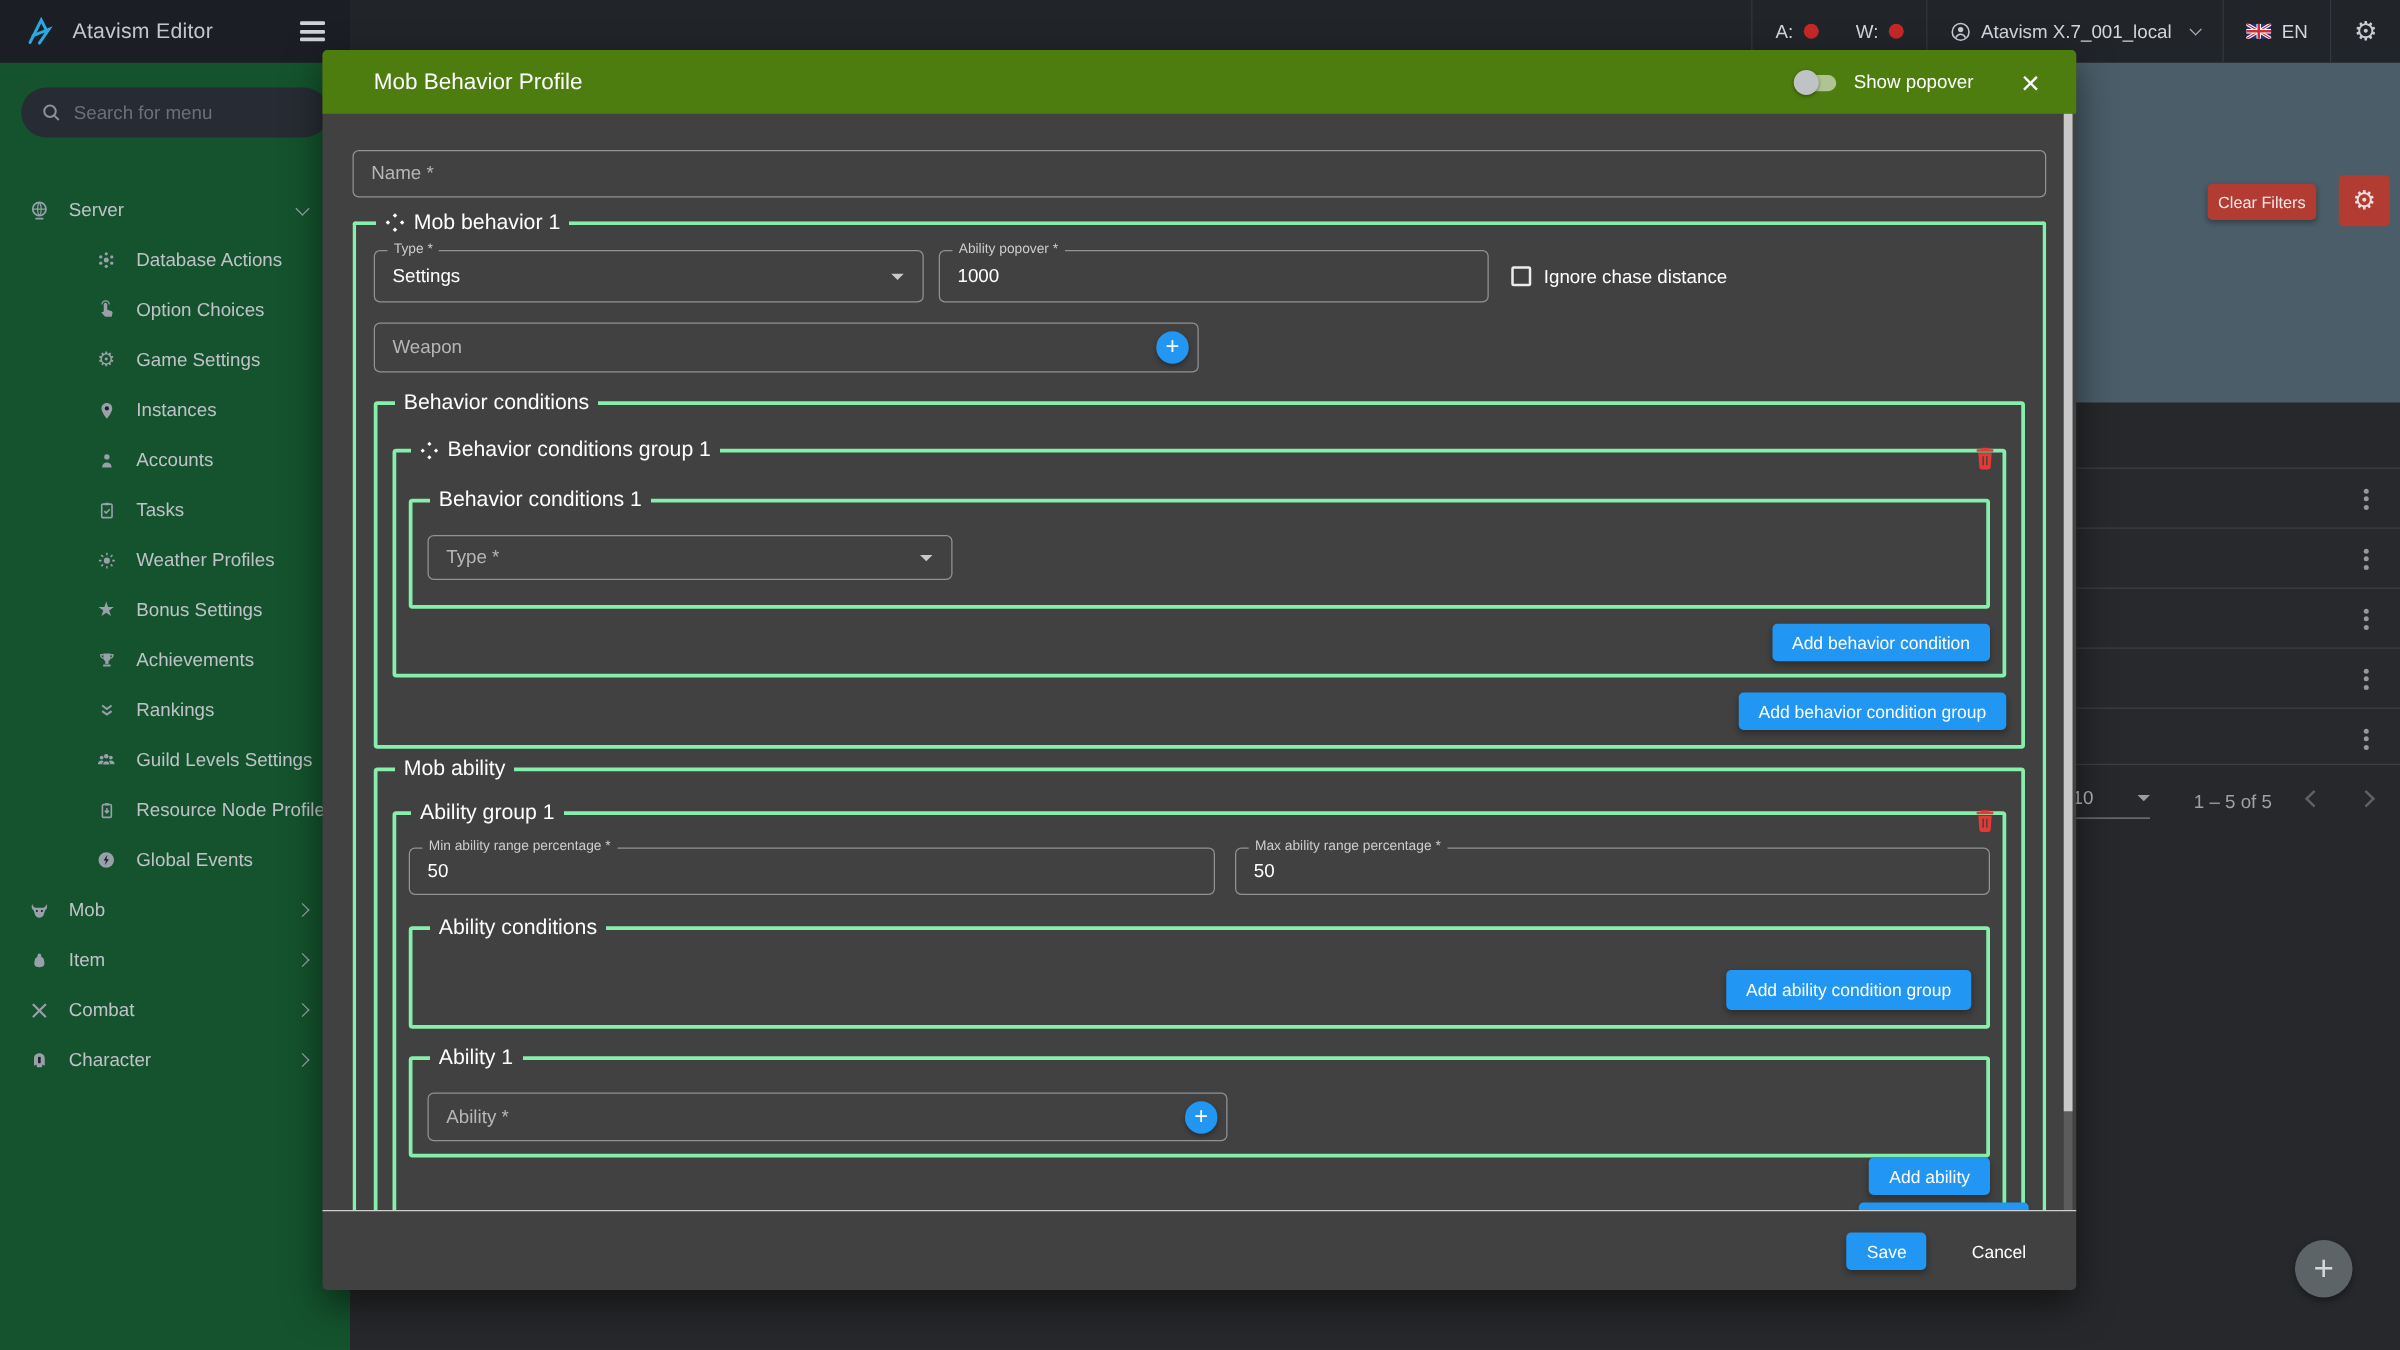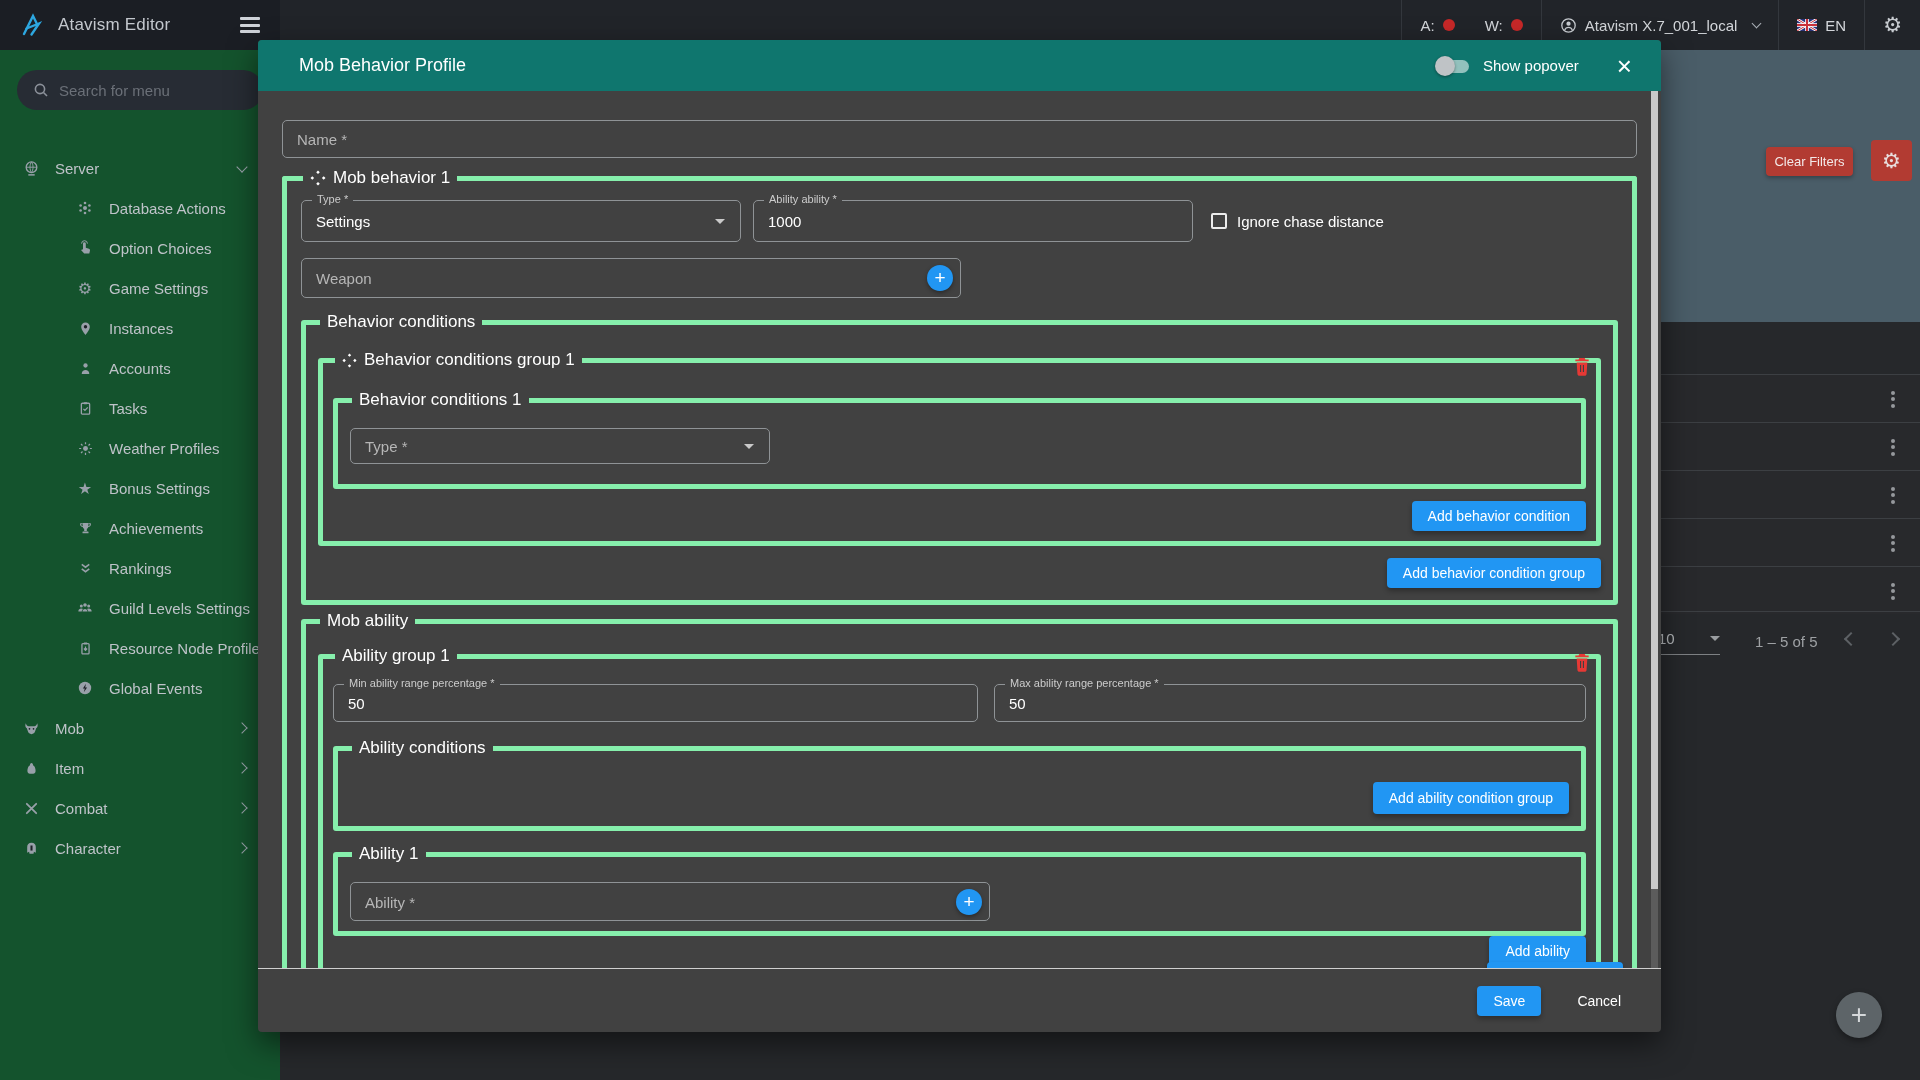--- a/index.html
+++ b/index.html
@@ -48,41 +48,41 @@
   .pg-size { position:absolute; left:1378px; top:580px; width:62px; border-bottom:1px solid #7e8184; padding-bottom:7px; color:#b5b8bb; font-size:15px; display:flex; align-items:center; justify-content:space-between; cursor:pointer; }
   .pg-size .caret { width:0; height:0; border-left:5px solid transparent; border-right:5px solid transparent; border-top:5px solid #9a9da0; }
   .pg-range { position:absolute; left:1475px; top:583px; color:#9ea1a4; font-size:15px; }
   .pg-prev, .pg-next { position:absolute; top:584px; width:10px; height:10px; border-right:2px solid #5d6165; border-bottom:2px solid #5d6165; cursor:default; }
   .pg-prev { left:1566px; transform:rotate(135deg); }
   .pg-next { left:1608px; transform:rotate(-45deg); }
   .fab { position:absolute; left:1556px; top:942px; width:46px; height:46px; border-radius:50%; background:#5d6468; color:#d5d8da; border:none; font-size:28px; line-height:42px; text-align:center; cursor:pointer; box-shadow:0 3px 6px rgba(0,0,0,.35); }
 
   
   .modal { position:absolute; left:258px; top:40px; width:1403px; height:992px; z-index:10; border-radius:4px; box-shadow:0 12px 30px rgba(0,0,0,.5); background:#414141; }
-  .mhead { height:51px; background:#0f766e; border-radius:4px 4px 0 0; display:flex; align-items:center; padding:0 29px 0 41px; }
+  .mhead { height:51px; background:#4d7c0f; border-radius:4px 4px 0 0; display:flex; align-items:center; padding:0 29px 0 41px; }
   .mtitle { color:#fff; font-size:18px; font-weight:500; flex:1; }
   .toggle { position:relative; width:36px; height:20px; margin-right:12px; cursor:pointer; }
   .toggle .track { position:absolute; left:2px; top:4px; width:32px; height:13px; border-radius:7px; background:rgba(255,255,255,.55); }
   .toggle .knob { position:absolute; left:0; top:0; width:20px; height:20px; border-radius:50%; background:#bfc3c6; box-shadow:0 1px 3px rgba(0,0,0,.4); }
   .toggle-lbl { color:#fff; font-size:15px; margin-right:38px; }
   .mclose { color:#fff; font-size:26px; line-height:20px; cursor:pointer; font-weight:400; }
   .mbody { position:relative; height:877px; padding:0 24px; overflow:hidden; }
   .mfoot { height:64px; border-top:1px solid #cfcfcf; display:flex; align-items:center; justify-content:flex-end; gap:22px; padding-right:26px; }
   .msb { position:absolute; top:51px; bottom:64px; right:3px; width:7px; background:#5c5c5c; z-index:3; }
   .msb .thumb { width:100%; height:91%; background:#c9c9c9; }
 
   
   .ofield { position:relative; border:1px solid #8f9396; border-radius:5px; background:transparent; }
   .ofield .inlabel { position:absolute; left:14px; top:50%; transform:translateY(-50%); font-size:15px; color:#b6b6b6; }
   .ofield .notch { position:absolute; top:-8px; left:10px; font-size:11px; color:#cccccc; background:#414141; padding:0 5px; }
   .ofield .val { position:absolute; left:14px; top:50%; transform:translateY(-50%); font-size:15px; color:#fff; }
   .ofield .sel-caret { position:absolute; right:15px; top:50%; margin-top:-2px; width:0; height:0; border-left:5px solid transparent; border-right:5px solid transparent; border-top:5px solid #c9c9c9; }
   .plusbtn { position:absolute; right:7px; top:50%; transform:translateY(-50%); width:26px; height:26px; border-radius:50%; background:#2196f3; color:#fff; border:none; font-size:19px; line-height:24px; text-align:center; cursor:pointer; box-shadow:0 2px 4px rgba(0,0,0,.35); }
 
-  fieldset.fs { border:5px solid #86efac; border-radius:3px; padding:6px 14px 12px; }
+  fieldset.fs { border:3px solid #86efac; border-radius:3px; padding:6px 14px 12px; }
   fieldset.fs > legend { color:#fff; font-size:17px; padding:0 7px; display:flex; align-items:center; gap:7px; margin-left:2px; }
   fieldset.fs.grp { position:relative; }
   .trash { position:absolute; top:-13px; right:5px; width:18px; height:20px; cursor:pointer; }
 
   .btn-blue { background:#2196f3; color:#fff; border:none; border-radius:4px; font-size:14px; font-family:"Liberation Sans",sans-serif; padding:0 16px; height:30px; cursor:pointer; box-shadow:0 3px 5px rgba(0,0,0,.3); }
   .row-end { display:flex; justify-content:flex-end; }
   .cb-row { display:flex; align-items:center; gap:10px; margin-left:18px; }
   .cb { width:16px; height:16px; border:2px solid #ececec; border-radius:2px; cursor:pointer; }
   .cb-lbl { color:#fff; font-size:15px; }
   .cutbtn { position:absolute; bottom:-24px; right:38px; }
@@ -431,21 +431,21 @@
           <span>Mob behavior 1</span>
         </legend>
 
         <div style="display:flex; align-items:center; margin-top:6px;">
           <div class="ofield" style="width:440px; height:42px;">
             <span class="notch">Type *</span>
             <span class="val">Settings</span>
             <span class="sel-caret"></span>
           </div>
           <div class="ofield" style="width:440px; height:42px; margin-left:12px;">
-            <span class="notch">Ability ability *</span>
+            <span class="notch">Ability popover *</span>
             <span class="val">1000</span>
           </div>
           <div class="cb-row">
             <span class="cb"></span>
             <span class="cb-lbl">Ignore chase distance</span>
           </div>
         </div>
 
         <div class="ofield" style="width:660px; height:40px; margin-top:16px;">
           <span class="inlabel">Weapon</span>

